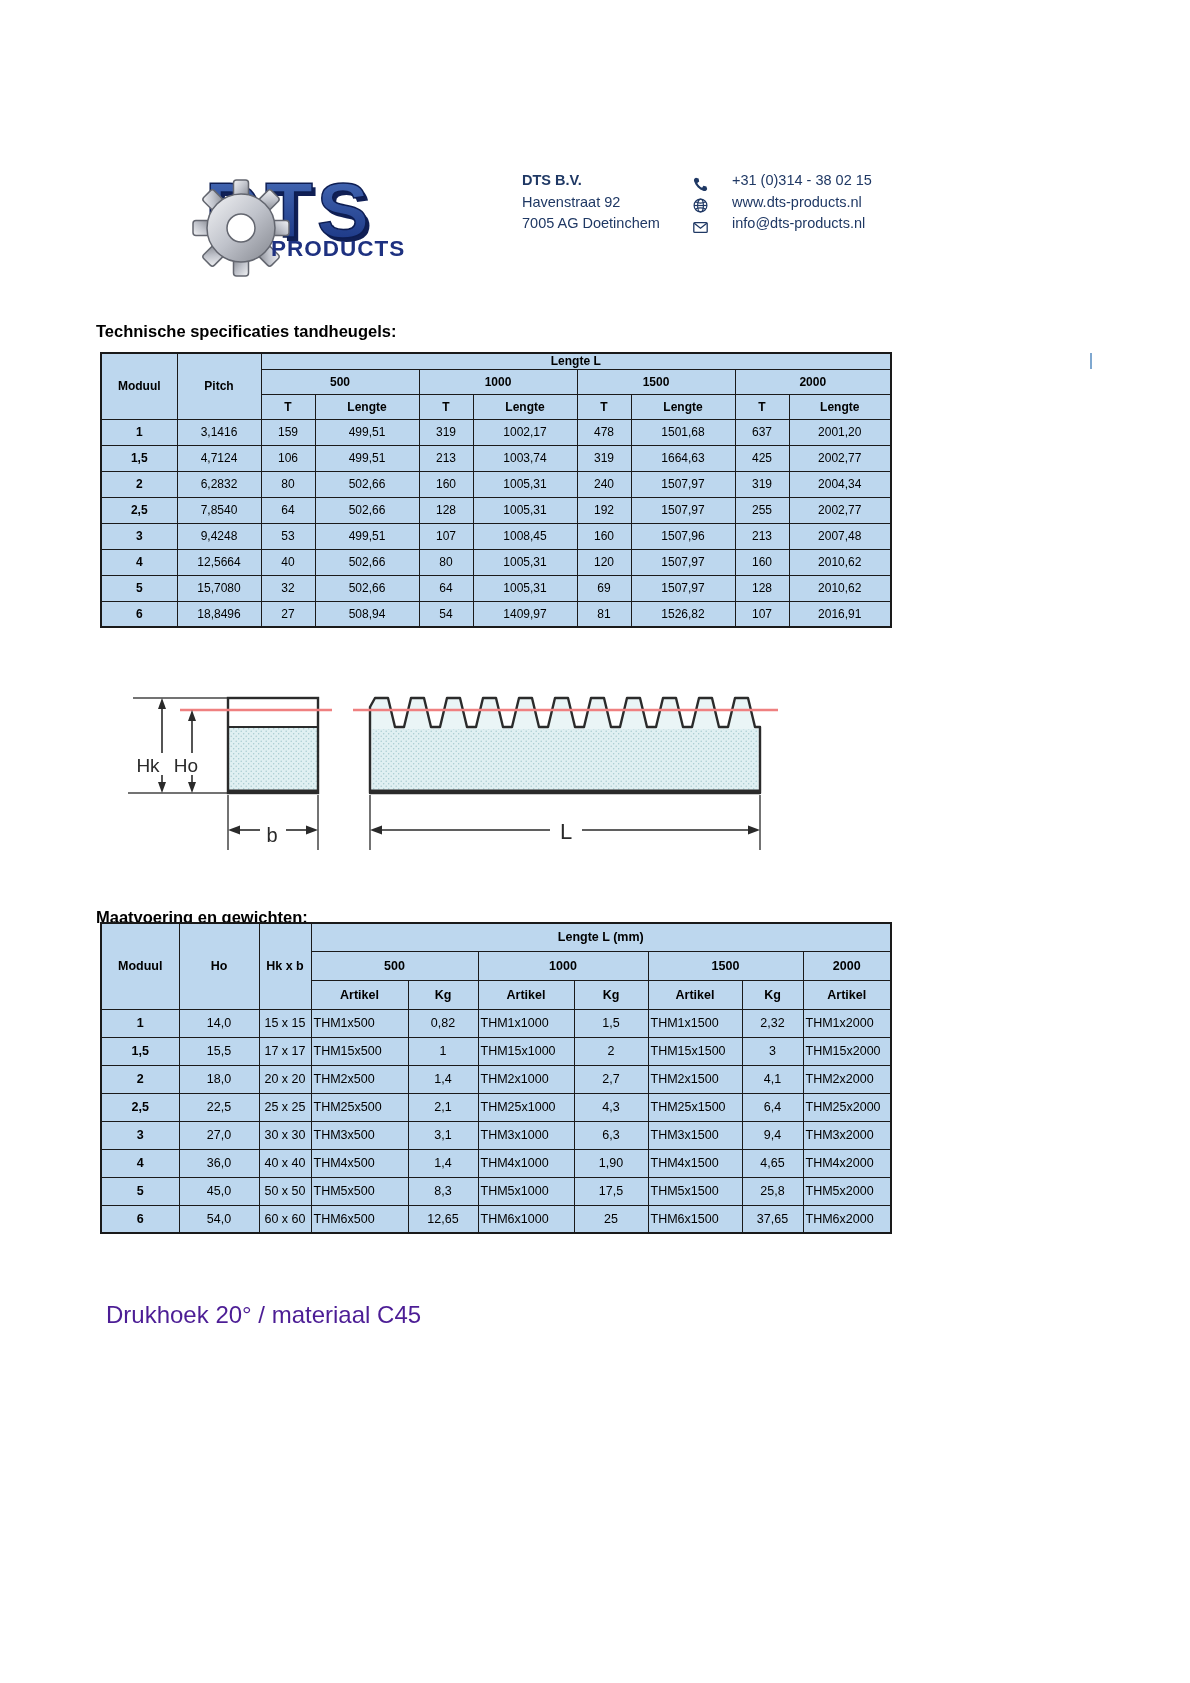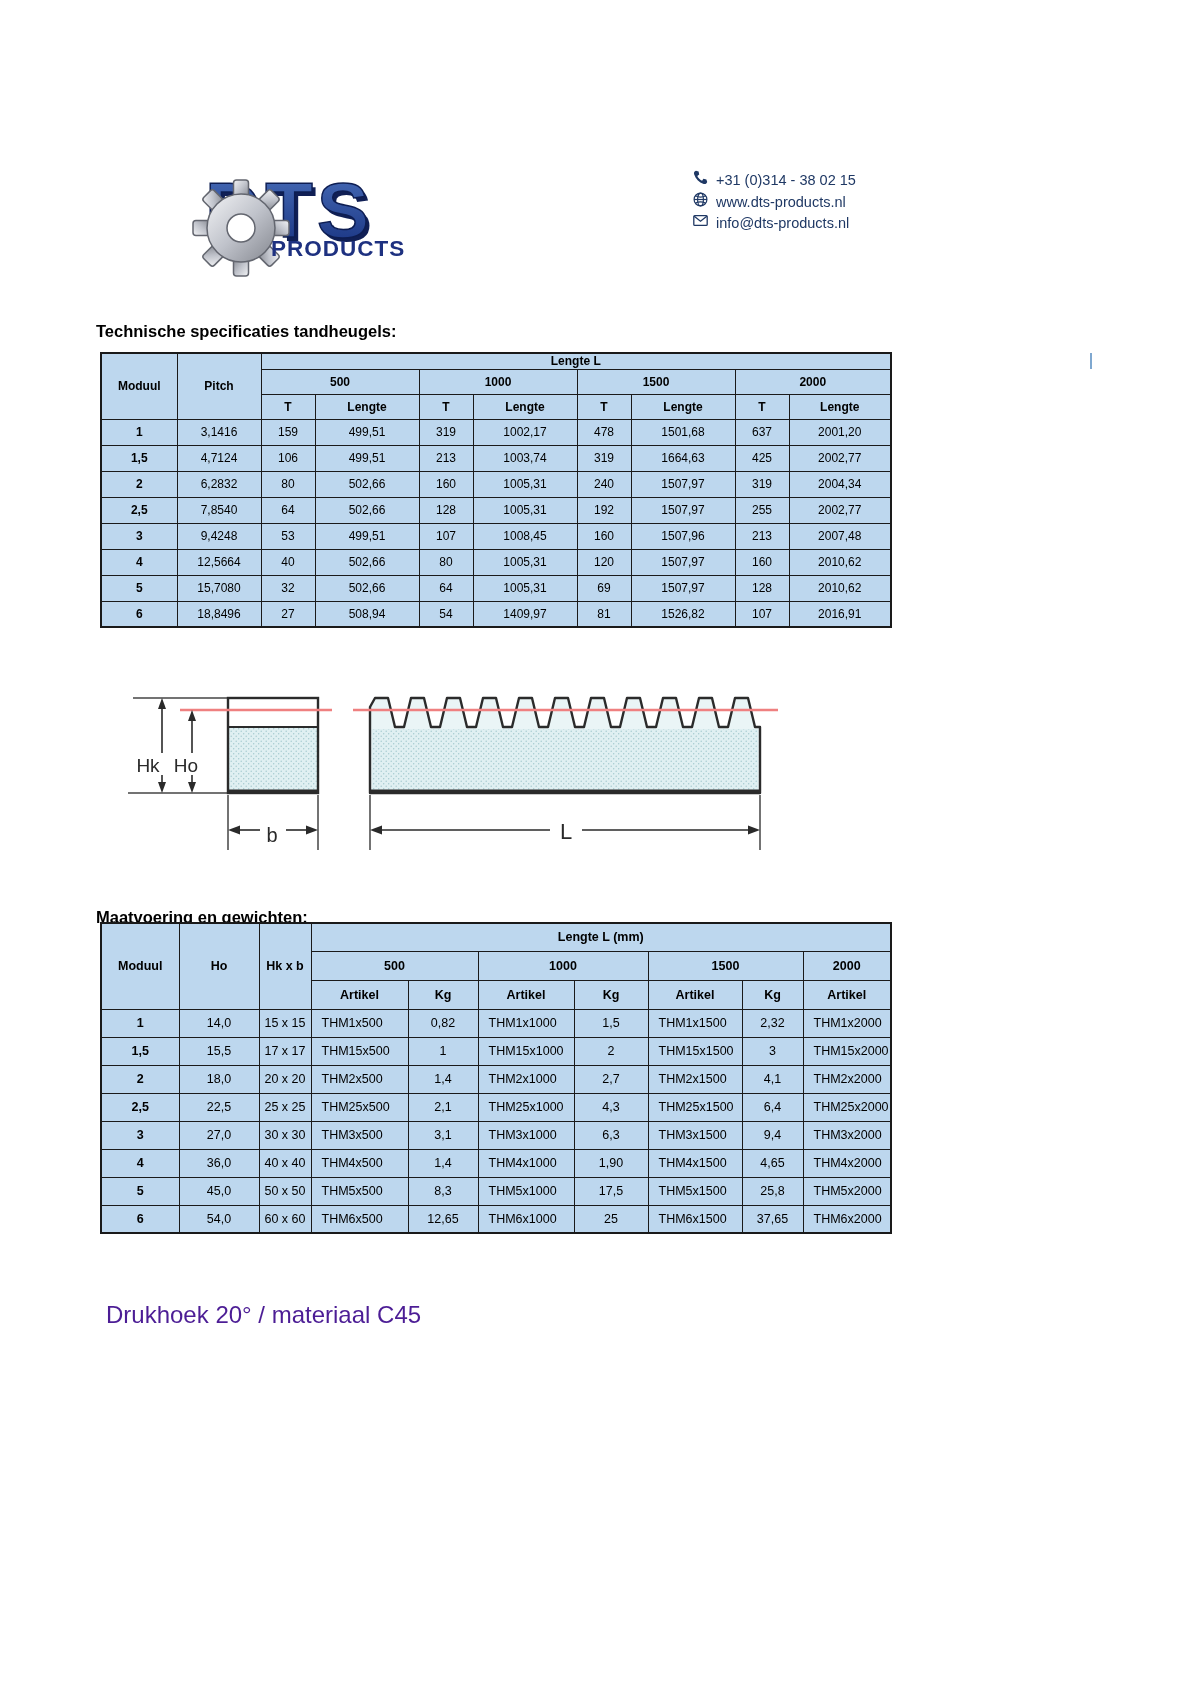--- a/index.html
+++ b/index.html
@@ -4,34 +4,34 @@
 <style>
   html,body{margin:0;padding:0;background:#888;}
   .page{position:relative;width:1190px;height:1683px;background:#fff;margin:0 auto;
         font-family:"Liberation Sans","DejaVu Sans",sans-serif;color:#000;overflow:hidden;}
 
   
   .logo{position:absolute;left:183px;top:152px;width:230px;height:125px;}
   .company{position:absolute;left:522px;top:170px;color:#1f3864;font-size:14.5px;line-height:21.5px;}
   .company .nm{font-weight:bold;}
   .contactcol{position:absolute;left:693px;top:170px;color:#1f3864;font-size:14.5px;line-height:21.5px;}
-  .crow{display:flex;align-items:flex-start;gap:8px;height:21.5px;}
+  .crow{display:flex;align-items:flex-end;gap:24px;height:21.5px;}
   .cicon{width:15px;height:15px;flex:0 0 15px;}
 
   
   .sechead{position:absolute;left:96px;font-size:16.5px;font-weight:bold;color:#000;}
 
   
   table.spec{border-collapse:collapse;table-layout:fixed;position:absolute;left:100px;
              background:#bdd7ee;border:2.5px solid #1a1a1a;}
   table.spec td{border:1.6px solid #1a1a1a;text-align:center;vertical-align:middle;
                 font-size:12px;padding:0;overflow:hidden;white-space:nowrap;}
   table.spec td.hd{font-weight:bold;}
   table.spec td.bold{font-weight:bold;}
-  table.spec td.lft{text-align:left;padding-left:10px;}
+  table.spec td.lft{text-align:left;padding-left:2px;}
   #t1{top:352px;width:790px;}
   #t1 tr.hr1{height:16px;} #t1 tr.hr2{height:25px;} #t1 tr.hr3{height:25px;}
   #t1 tr.dr{height:26px;}
   #t2{top:922px;width:790px;}
   #t2 tr.hr1{height:28px;} #t2 tr.hr2{height:29px;} #t2 tr.hr3{height:29px;}
   #t2 tr.dr{height:28px;}
   #t2 td{font-size:12.5px;}
 
   
   .diagram{position:absolute;left:100px;top:645px;width:800px;height:230px;}
@@ -74,20 +74,25 @@
           <rect x="-7.5" y="-48" width="15" height="18" rx="3" transform="rotate(270)"></rect>
           <rect x="-7.5" y="-48" width="15" height="18" rx="3" transform="rotate(315)"></rect>
         </g>
         <circle cx="0" cy="0" r="34"></circle>
         <circle cx="0" cy="0" r="14" fill="#ffffff"></circle>
       </g>
       <text x="88" y="104" font-size="22.5" font-weight="bold" letter-spacing="1" fill="#1e3180" font-family="Liberation Sans, DejaVu Sans, sans-serif">PRODUCTS</text>
     </svg>
   </div>
 
+  <div class="company">
+    <div class="nm">DTS B.V.</div>
+    <div>Havenstraat 92</div>
+    <div>7005 AG Doetinchem</div>
+  </div>
 
   <div class="contactcol">
     <div class="crow">
       <svg class="cicon" viewBox="0 0 15 15">
         <path d="M3,0.8 L5.6,1.6 6.2,4.6 4.3,5.9 C5.2,7.9 7.1,9.8 9.1,10.7 L10.4,8.8 13.4,9.4 14.2,12 C13.8,13.6 12.3,14.4 10.7,13.9 5.9,12.4 2.6,9.1 1.1,4.3 0.6,2.7 1.4,1.2 3,0.8 Z" fill="#1f3864"></path>
       </svg>
       <span>+31 (0)314 - 38 02 15</span>
     </div>
     <div class="crow">
       <svg class="cicon" viewBox="0 0 15 15">

